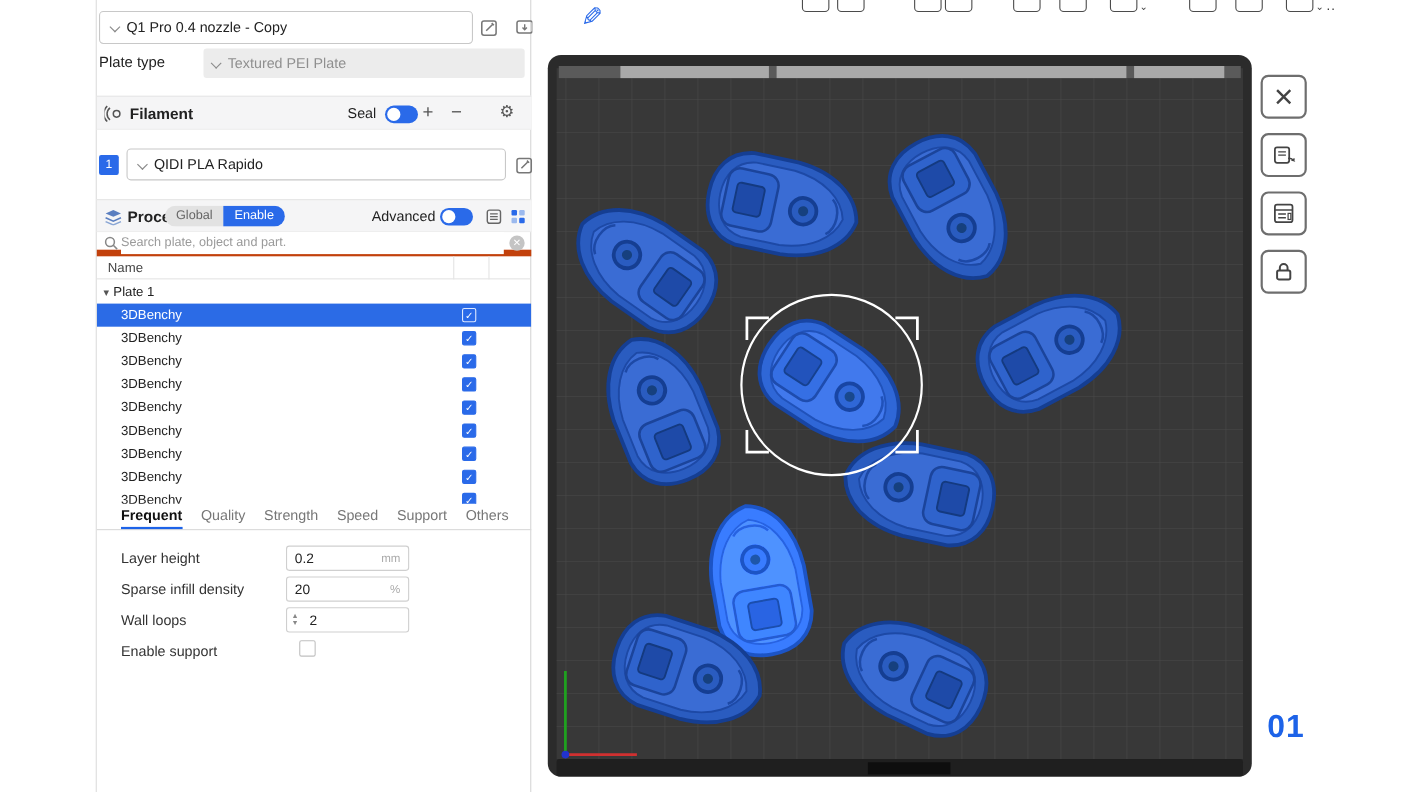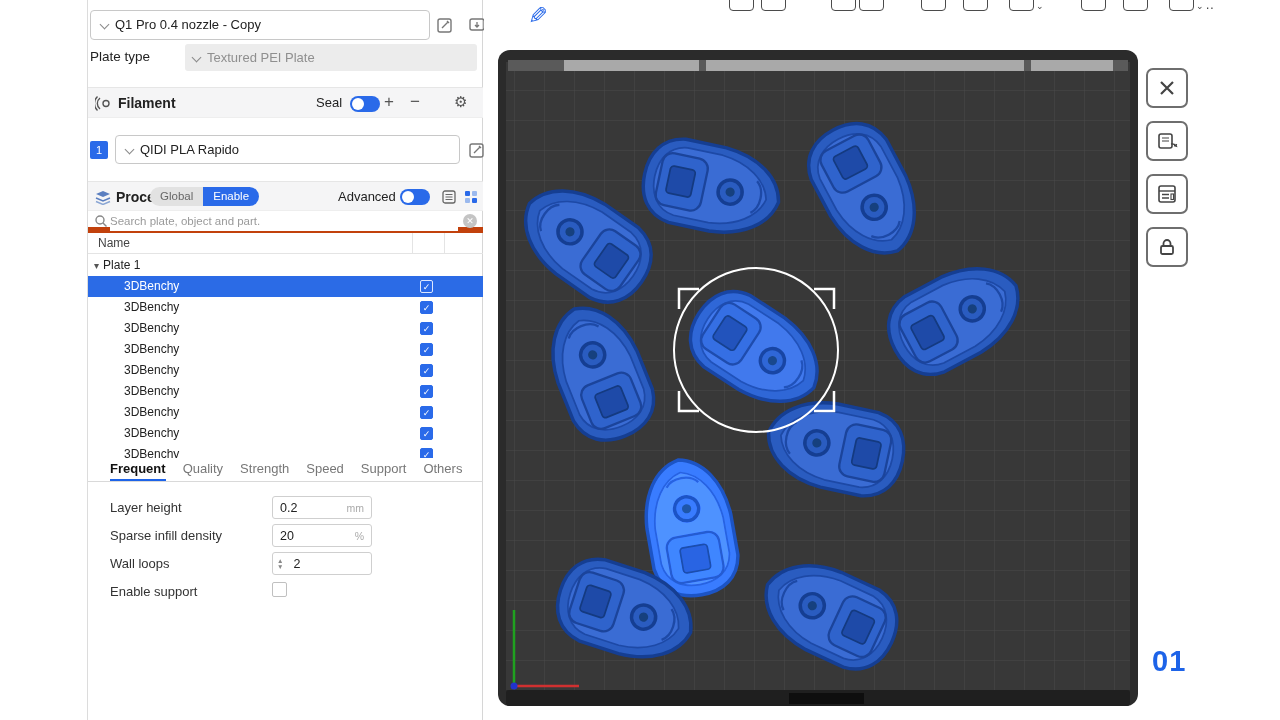--- a/index.html
+++ b/index.html
@@ -45,33 +45,33 @@
   .clear-ic { position:absolute; right:6px; top:3px; width:14px; height:14px; border-radius:50%; background:#c4c4c4; color:#fff; font-size:9px; line-height:14px; text-align:center; cursor:pointer; }
 
   .name-header { position:absolute; left:0; top:233px; width:395px; height:21px; border-bottom:1px solid #e4e4e4; font-size:12px; color:#444; line-height:21px; padding-left:10px; }
   .name-header .colline { position:absolute; top:0; height:21px; width:1px; background:#e4e4e4; }
 
   .tree { position:absolute; left:0; top:254px; width:395px; height:204px; overflow:hidden; }
   .plate-item { height:22px; font-size:12px; color:#222; line-height:22px; padding-left:6px; cursor:pointer; }
   .plate-item .tri { color:#555; font-size:10px; margin-right:4px; }
   .tree-row { position:relative; height:21px; line-height:21px; font-size:12px; color:#222; cursor:pointer; }
   .tree-row.selected { background:#2b6be6; color:#fff; }
-  .tree-label { padding-left:36px; }
+  .tree-label { padding-left:22px; }
   .cbx { position:absolute; right:50px; top:4px; width:13px; height:13px; border-radius:2px; background:#fff; border:1px solid #bbb; font-size:9px; line-height:12px; text-align:center; color:#fff; cursor:pointer; }
   .cbx.on { background:#2a6ae9; border-color:#2a6ae9; }
   .tree-row.selected .cbx.on { border-color:#dce7ff; }
 
   .tabs { position:absolute; left:0; top:458px; width:395px; height:24px; border-bottom:1px solid #d9d9d9; padding-left:22px; display:flex; gap:17px; }
   .tab { font-size:13px; color:#777; line-height:22px; cursor:pointer; white-space:nowrap; }
   .tab.active { color:#111; font-weight:bold; border-bottom:2px solid #1d63e8; }
 
   .params { position:absolute; left:0; top:494px; width:395px; }
   .param-row { position:relative; height:28px; }
   .param-label { position:absolute; left:22px; top:6px; font-size:13px; color:#333; }
-  .pinput { position:absolute; left:184px; top:2px; width:100px; height:23px; border:1px solid #cfcfcf; border-radius:3px; background:#fff; font-size:12.5px; color:#222; display:flex; align-items:center; cursor:text; }
+  .pinput { position:absolute; left:172px; top:2px; width:112px; height:23px; border:1px solid #cfcfcf; border-radius:3px; background:#fff; font-size:12.5px; color:#222; display:flex; align-items:center; cursor:text; }
   .pinput .val { flex:1; padding-left:7px; }
   .pinput .unit { font-size:10.5px; color:#aaa; padding-right:7px; }
   .pinput .arrows { display:flex; flex-direction:column; font-size:6.5px; color:#888; line-height:5.5px; padding:0 3px 0 4px; cursor:pointer; }
   .pcbx { position:absolute; left:184px; top:4px; width:15px; height:15px; border:1px solid #c0c0c0; border-radius:2px; background:#fff; cursor:pointer; }
 
   
   .viewport { position:absolute; left:484px; top:0; width:796px; height:720px; background:#fff; overflow:hidden; }
   .vp-canvas { position:absolute; left:0; top:0; }
   .pencil-icon { position:absolute; left:44px; top:2px; font-size:24px; color:#2a6ae9; transform:scaleX(-1); cursor:pointer; }
   .top-stub { position:absolute; top:-9px; width:25px; height:20px; border:1.5px solid #4b4b4b; border-radius:4px; background:#fff; cursor:pointer; }

